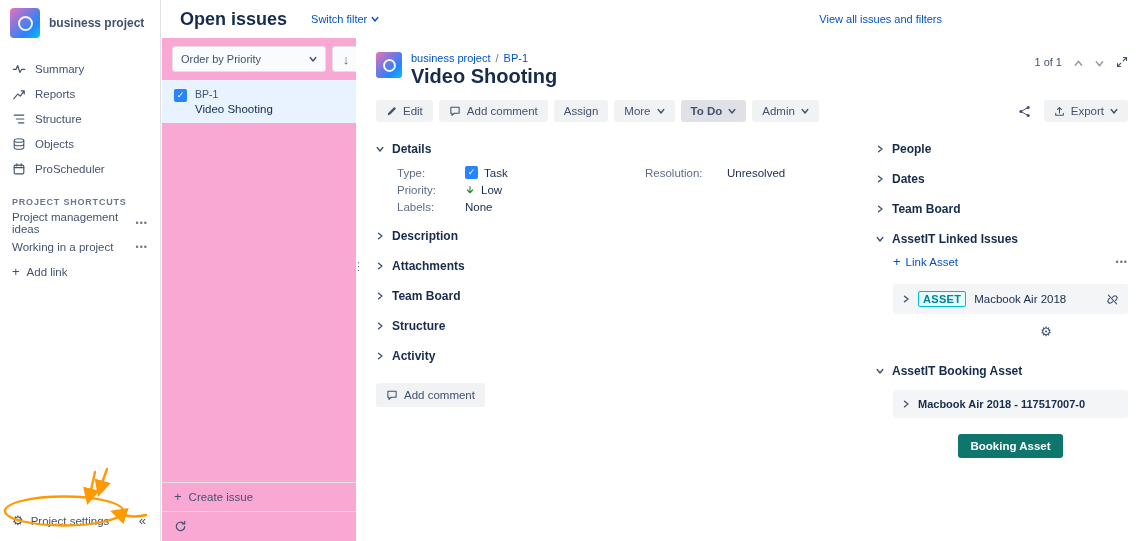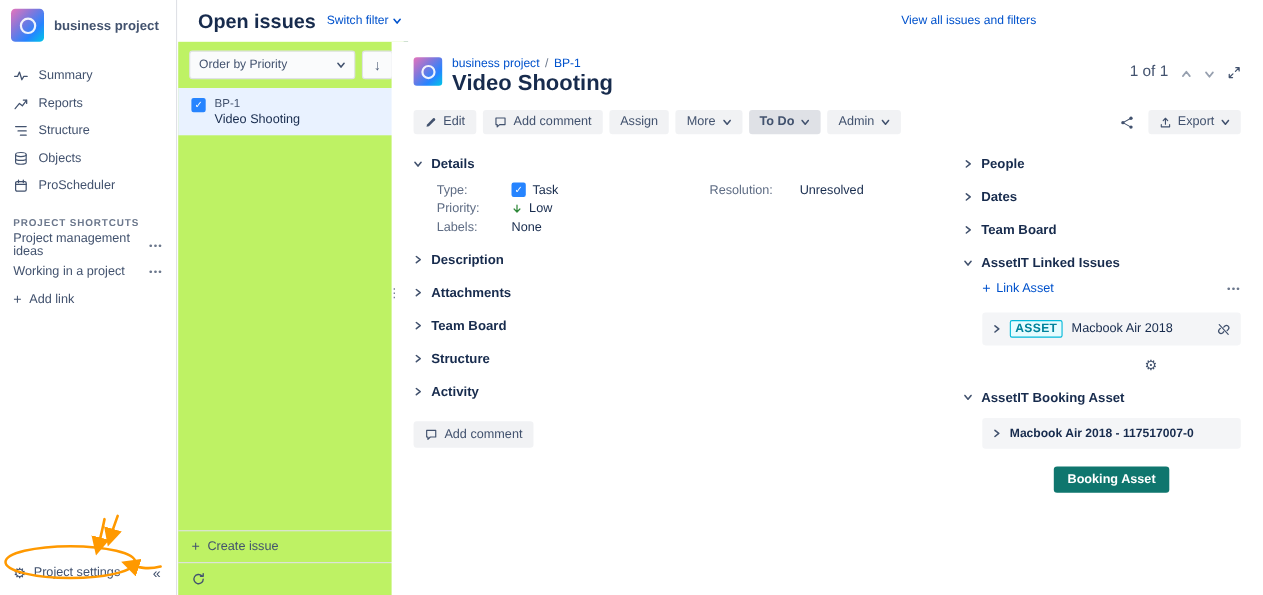--- a/index.html
+++ b/index.html
@@ -21,25 +21,25 @@
   .meatball{margin-left:auto;color:#6B778C;font-size:9px;letter-spacing:1px;}
   .add-link{display:flex;align-items:center;gap:7px;padding:7px 12px;font-size:11.5px;color:#42526E;cursor:pointer;}
   .plus{font-size:13px;color:#42526E;line-height:10px;}
   .sidebar-bottom{position:absolute;left:0;bottom:0;width:100%;display:flex;align-items:center;gap:7px;padding:10px 14px 13px 12px;box-sizing:border-box;font-size:11.5px;color:#42526E;}
   .gear{font-size:13px;color:#42526E;line-height:12px;}
   .collapse{margin-left:auto;color:#42526E;font-size:13px;cursor:pointer;}
 
   
   .topbar{position:absolute;left:162px;top:0;width:798px;height:38px;display:flex;align-items:center;padding:0 18px;box-sizing:border-box;}
   .page-title{font-size:18px;font-weight:bold;}
-  .switch-filter{display:flex;align-items:center;gap:4px;margin-left:10px;font-size:11px;color:#0052CC;cursor:pointer;justify-content:flex-end;}
+  .switch-filter{display:flex;align-items:center;gap:4px;margin-left:24px;font-size:11px;color:#0052CC;cursor:pointer;justify-content:flex-end;}
   .view-all{margin-left:auto;font-size:11px;color:#0052CC;cursor:pointer;}
 
   
-  .issue-list{position:absolute;left:162px;top:38px;width:209px;height:503px;border-right:4px solid #0c4a6e;display:flex;flex-direction:column;box-sizing:border-box;background:#bef264;}
+  .issue-list{position:absolute;left:162px;top:38px;width:209px;height:503px;border-right:1px solid #0c4a6e;display:flex;flex-direction:column;box-sizing:border-box;background:#f9a8d4;}
   .order-row{display:flex;gap:6px;padding:8px 10px;}
   .order-select{flex:1;height:26px;border:1px solid #DFE1E6;border-radius:3px;background:#FAFBFC;display:flex;align-items:center;gap:4px;padding:0 8px;font-size:11px;color:#42526E;box-sizing:border-box;cursor:pointer;}
   .order-select .lbl{flex:1;}
   .sort-btn{width:28px;height:26px;border:1px solid #DFE1E6;border-radius:3px;background:#FAFBFC;display:flex;align-items:center;justify-content:center;font-size:13px;color:#505F79;box-sizing:border-box;cursor:pointer;}
   .issue-card{display:flex;gap:8px;padding:8px 12px;background:#E9F2FF;cursor:pointer;}
   .checkbox{width:13px;height:13px;border-radius:2px;background:#2684FF;color:#fff;font-size:9px;line-height:13px;text-align:center;flex:0 0 auto;margin-top:1px;cursor:pointer;}
   .issue-key{font-size:10.5px;color:#42526E;}
   .issue-summary{font-size:11.5px;color:#172B4D;margin-top:3px;}
   .list-spacer{flex:1;}
   .create-row{border-top:1px solid #DFE1E6;padding:8px 12px;font-size:11.5px;color:#42526E;display:flex;gap:7px;align-items:center;cursor:pointer;}
@@ -48,21 +48,21 @@
   
   .detail{position:absolute;left:356px;top:38px;width:792px;height:503px;box-sizing:border-box;padding:14px 20px 0;overflow:hidden;background:#fff;}
   .resize-handle{position:absolute;left:-3px;top:222px;color:#6B778C;font-size:11px;cursor:col-resize;}
   .detail-top{display:flex;align-items:flex-start;}
   .crumb-logo{width:26px;height:26px;border-radius:3px;background:linear-gradient(135deg,#E774BB 0%,#8777D9 35%,#2684FF 70%,#00C7E6 100%);margin-right:9px;flex:0 0 auto;position:relative;}
   .crumb-logo::after{content:"";position:absolute;left:7px;top:7px;width:9px;height:9px;border-radius:50%;border:2px solid rgba(255,255,255,.9);}
   .breadcrumb{display:flex;align-items:center;gap:5px;font-size:11px;}
   .crumb-link{color:#0052CC;cursor:pointer;}
   .crumb-sep{color:#6B778C;}
   .issue-title{font-size:20px;font-weight:bold;margin-top:1px;}
-  .top-right{margin-left:auto;display:flex;align-items:flex-end;gap:12px;font-size:14px;color:#42526E;padding-top:4px;}
+  .top-right{margin-left:auto;display:flex;align-items:flex-end;gap:12px;font-size:11px;color:#42526E;padding-top:4px;}
   .toolbar{display:flex;align-items:center;gap:6px;margin-top:12px;}
   .btn{display:flex;align-items:center;gap:6px;background:rgba(9,30,66,.06);border-radius:3px;padding:5px 10px;font-size:11.5px;color:#42526E;cursor:pointer;white-space:nowrap;}
   .btn.status{font-weight:bold;background:#DFE1E6;}
   .toolbar-right{margin-left:auto;display:flex;align-items:center;gap:8px;}
   .icon-btn{padding:4px 5px;border-radius:3px;cursor:pointer;display:flex;}
   .detail-body{display:flex;margin-top:12px;}
   .col-left{flex:1;max-width:498px;}
   .col-right{width:252px;margin-left:26px;}
   .section-head{display:flex;align-items:center;gap:8px;font-size:12px;font-weight:bold;color:#172B4D;padding:8px 0;cursor:pointer;}
   .details-fields{display:grid;grid-template-columns:68px 180px 82px 1fr;row-gap:5px;margin:2px 0 8px 21px;font-size:11.5px;align-items:center;}
@@ -70,21 +70,21 @@
   .fvalue{display:flex;align-items:center;gap:6px;color:#172B4D;}
   .task-icon{width:13px;height:13px;border-radius:2px;background:#2684FF;color:#fff;font-size:9px;line-height:13px;text-align:center;}
   .add-comment-btn{display:inline-flex;align-items:center;gap:6px;background:rgba(9,30,66,.06);border-radius:3px;padding:6px 10px;font-size:11.5px;color:#42526E;margin-top:12px;cursor:pointer;}
   .link-asset-row{display:flex;align-items:center;margin:2px 0 0 17px;font-size:11.5px;}
   .link-asset{color:#0052CC;display:flex;gap:5px;align-items:center;cursor:pointer;}
   .link-asset .plus{color:#0052CC;}
   .asset-row{display:flex;align-items:center;gap:8px;background:#F4F5F7;border-radius:3px;margin:16px 0 0 17px;padding:7px 9px;font-size:11.5px;}
   .asset-badge{border:1px solid #00B8D9;color:#00829B;background:#E6FCFF;font-size:11px;font-weight:bold;padding:1px 4px;border-radius:2px;letter-spacing:.3px;}
   .unlink{margin-left:auto;display:flex;cursor:pointer;}
   .panel-gear{display:flex;justify-content:flex-end;padding:12px 76px 0 0;color:#6B778C;}
-  .booking-head{margin-top:8px;}
+  .booking-head{margin-top:18px;}
   .booking-row{display:flex;align-items:center;gap:8px;background:#F4F5F7;border-radius:3px;margin:4px 0 0 17px;padding:8px 9px;font-size:11px;font-weight:bold;}
   .booking-btn-row{display:flex;justify-content:center;margin-top:16px;padding-left:17px;}
   .booking-btn{background:#0f766e;color:#fff;font-size:11.5px;font-weight:bold;border-radius:3px;padding:6px 12px;cursor:pointer;}
 
   
   .chev path{fill:none;stroke:#42526E;stroke-width:1.4;stroke-linecap:round;stroke-linejoin:round;}
   .chev.blue path{stroke:#0052CC;}
   .chev.dis path{stroke:#97A0AF;}
 
   

